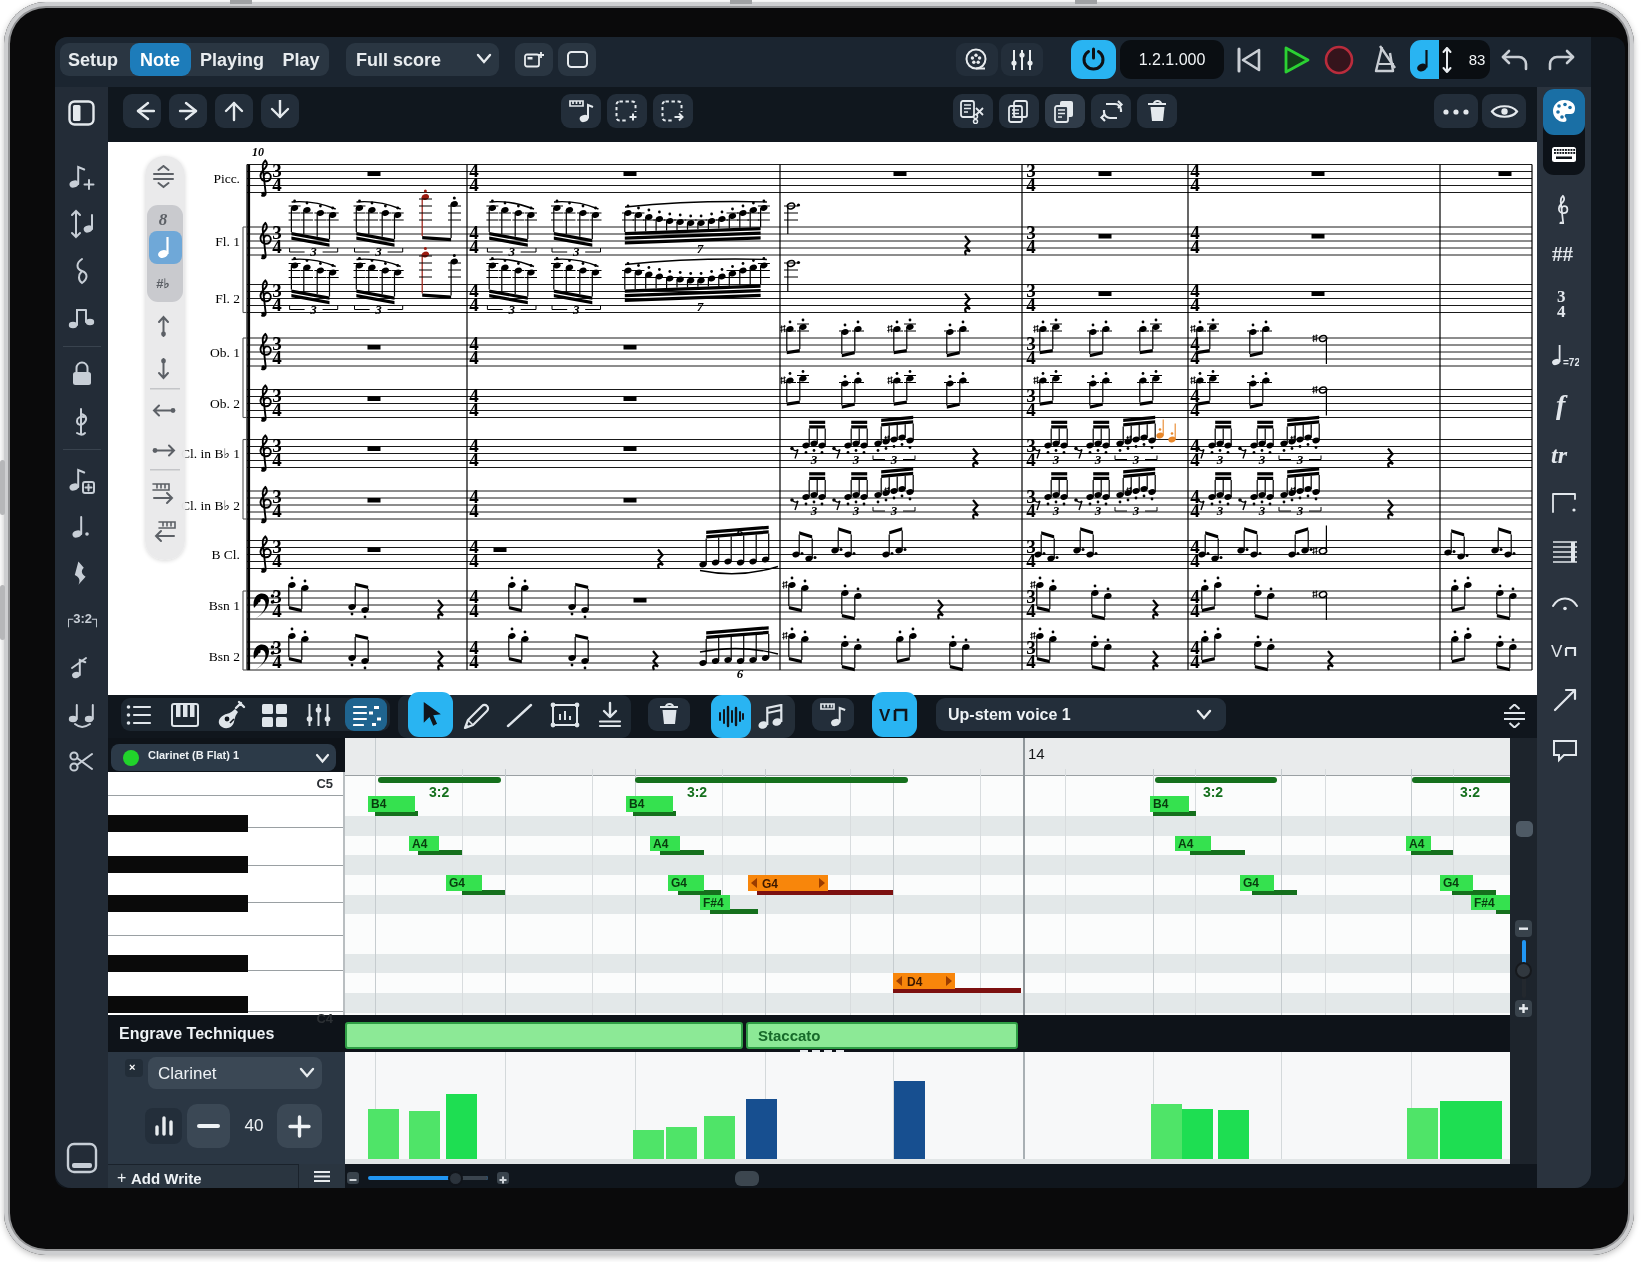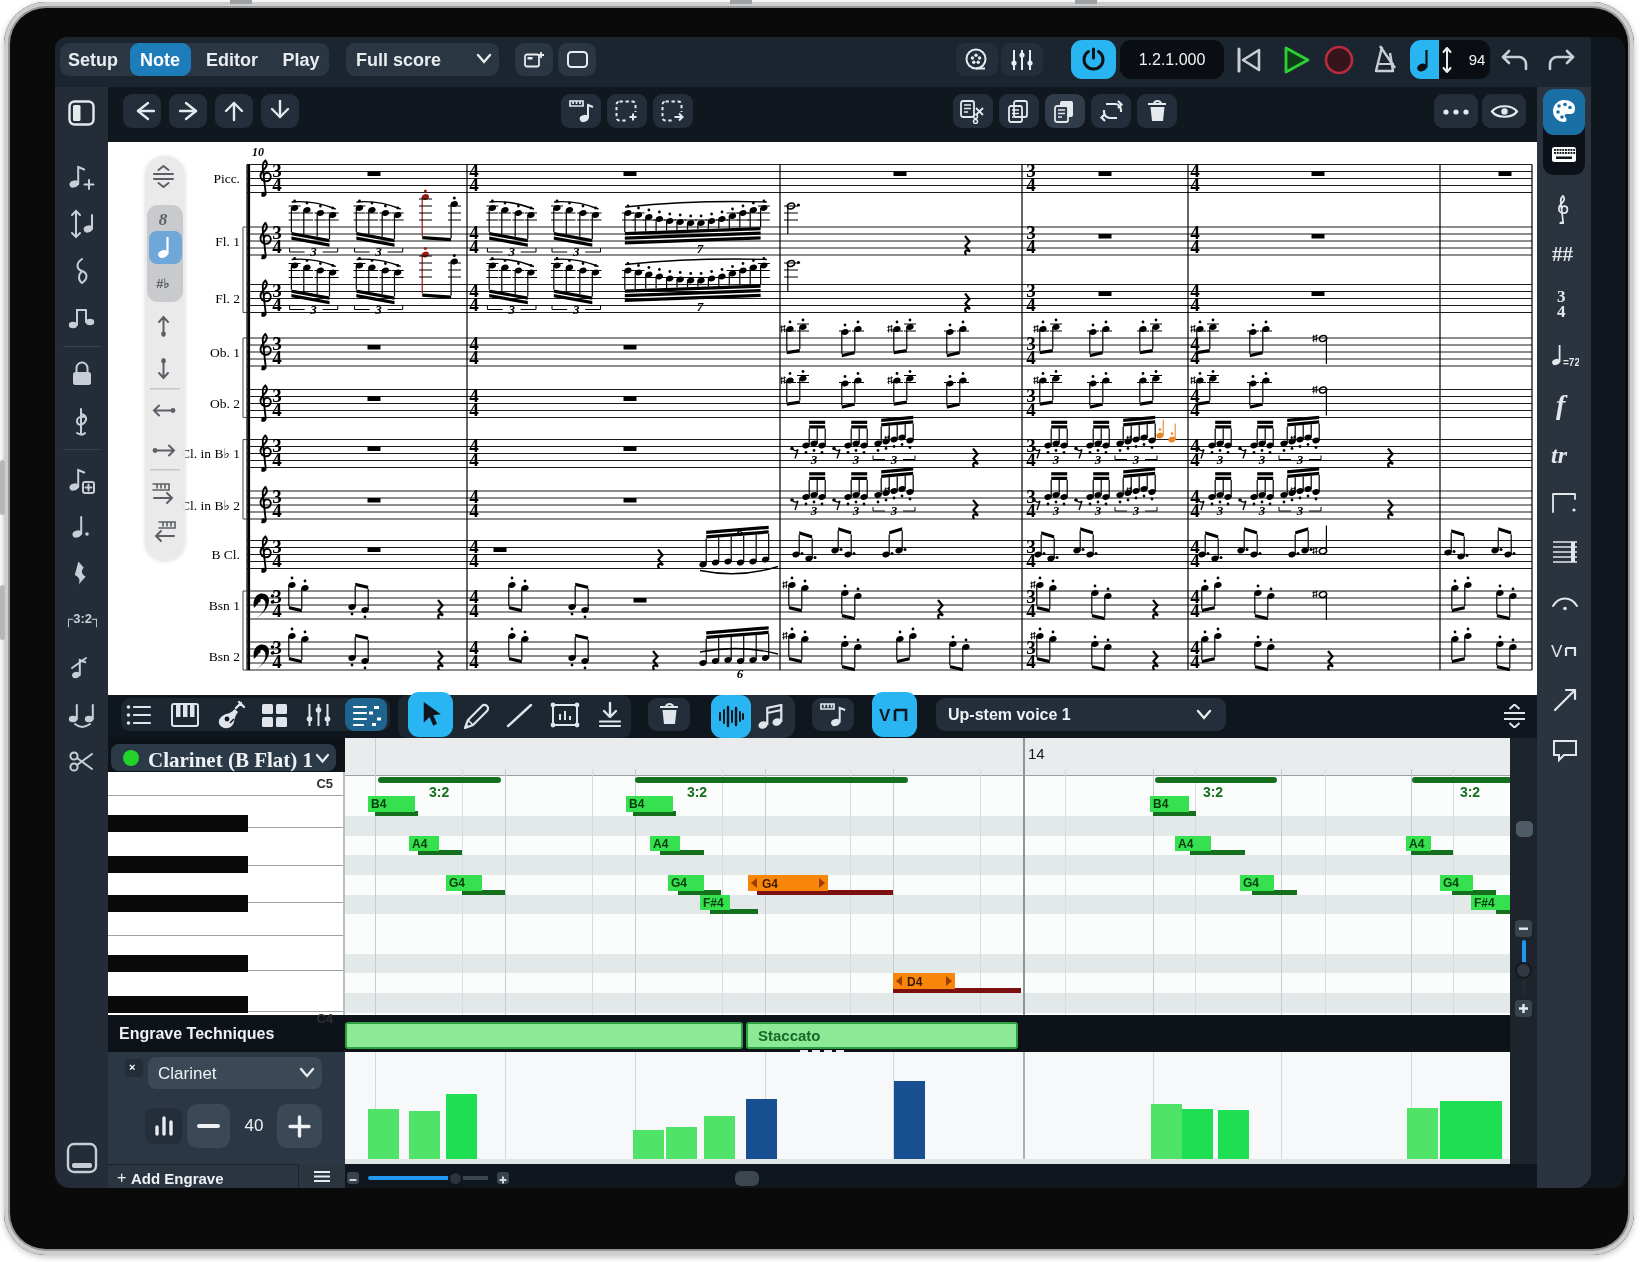--- a/index.html
+++ b/index.html
@@ -14,21 +14,21 @@
 <div style="position:absolute;left:0;top:585px;width:5px;height:55px;background:#b6b7b9;border-radius:3px"></div>
 <div style="position:absolute;left:230px;top:0;width:22px;height:4px;background:#9fa1a3"></div>
 <div style="position:absolute;left:730px;top:0;width:22px;height:4px;background:#9fa1a3"></div>
 <div style="position:absolute;left:1075px;top:0;width:22px;height:4px;background:#9fa1a3"></div>
 <div id="screen">
 <div class="" style="left:0px;top:0px;width:1536px;height:50px;background:#1b2530;"></div>
 <div class="" style="left:5px;top:6px;width:269px;height:33px;background:#2a3642;border-radius:9px;"></div>
 <div class="" style="left:75px;top:6px;width:61px;height:33px;background:#1d7cba;border-radius:9px;"></div>
 <div style="position:absolute;left:38px;top:14px;font-family:'Liberation Sans',sans-serif;font-size:18px;font-weight:700;color:#e8ecef;white-space:nowrap;line-height:1;transform:translateX(-50%);">Setup</div>
 <div style="position:absolute;left:105px;top:14px;font-family:'Liberation Sans',sans-serif;font-size:18px;font-weight:700;color:#fff;white-space:nowrap;line-height:1;transform:translateX(-50%);">Note</div>
-<div style="position:absolute;left:177px;top:14px;font-family:'Liberation Sans',sans-serif;font-size:18px;font-weight:700;color:#e8ecef;white-space:nowrap;line-height:1;transform:translateX(-50%);">Editor</div>
+<div style="position:absolute;left:177px;top:14px;font-family:'Liberation Sans',sans-serif;font-size:18px;font-weight:700;color:#e8ecef;white-space:nowrap;line-height:1;transform:translateX(-50%);">Playing</div>
 <div style="position:absolute;left:246px;top:14px;font-family:'Liberation Sans',sans-serif;font-size:18px;font-weight:700;color:#e8ecef;white-space:nowrap;line-height:1;transform:translateX(-50%);">Play</div>
 <div class="" style="left:291px;top:6px;width:153px;height:33px;background:#2a3642;border-radius:9px;"></div>
 <div style="position:absolute;left:301px;top:14px;font-family:'Liberation Sans',sans-serif;font-size:18px;font-weight:700;color:#e8ecef;white-space:nowrap;line-height:1;">Full score</div>
 <svg style="position:absolute;left:421px;top:16px;" width="16" height="12" viewBox="0 0 16 12">
         <path d="M2 2 L8 9 L14 2" stroke="#e8ecef" stroke-width="2.4" fill="none" stroke-linecap="round"></path>
       </svg>
 <div class="" style="left:460px;top:6px;width:38px;height:33px;background:#2a3642;border-radius:9px;"></div>
 <svg style="position:absolute;left:469px;top:14px;" width="21" height="17" viewBox="0 0 21 17">
         <rect x="1" y="3.5" width="14" height="12" rx="2" fill="none" stroke="#e8ecef" stroke-width="1.8"></rect>
         <rect x="3.5" y="6" width="5" height="2.5" fill="#e8ecef"></rect>
@@ -79,21 +79,21 @@
       </svg>
 <div class="" style="left:1382px;top:3px;width:53px;height:39px;background:#0a0e12;border-radius:0 11px 11px 0;"></div>
 <div class="" style="left:1355px;top:3px;width:29px;height:39px;background:#29b4f2;border-radius:11px 0 0 11px;"></div>
 <svg style="position:absolute;left:1361px;top:10px;" width="17" height="26" viewBox="0 0 17 26">
         <ellipse cx="6" cy="20.5" rx="5" ry="3.8" fill="#0e1116" transform="rotate(-20 6 20.5)"></ellipse>
         <path d="M10.5 20.5 V3" stroke="#0e1116" stroke-width="2.2"></path>
       </svg>
 <svg style="position:absolute;left:1386px;top:9px;" width="12" height="28" viewBox="0 0 12 28">
         <path d="M6 2 v24 M2.5 6 L6 2 L9.5 6 M2.5 22 L6 26 L9.5 22" stroke="#e8ecef" stroke-width="2" fill="none" stroke-linecap="round" stroke-linejoin="round"></path>
       </svg>
-<div style="position:absolute;left:1422px;top:15px;font-family:'Liberation Sans',sans-serif;font-size:15px;font-weight:400;color:#f2f5f7;white-space:nowrap;line-height:1;transform:translateX(-50%);">94</div>
+<div style="position:absolute;left:1422px;top:15px;font-family:'Liberation Sans',sans-serif;font-size:15px;font-weight:400;color:#f2f5f7;white-space:nowrap;line-height:1;transform:translateX(-50%);">83</div>
 <svg style="position:absolute;left:1444px;top:11px;" width="32" height="24" viewBox="0 0 32 24">
         <path d="M10 3 L4 9 L10 15" fill="none" stroke="#c9ced4" stroke-width="2.6" stroke-linecap="round" stroke-linejoin="round"></path>
         <path d="M4 9 h16 a7 7 0 0 1 7 7 v5" fill="none" stroke="#c9ced4" stroke-width="2.6" stroke-linecap="round"></path>
       </svg>
 <svg style="position:absolute;left:1490px;top:11px;" width="32" height="24" viewBox="0 0 32 24">
         <path d="M22 3 L28 9 L22 15" fill="none" stroke="#c9ced4" stroke-width="2.6" stroke-linecap="round" stroke-linejoin="round"></path>
         <path d="M28 9 h-16 a7 7 0 0 0 -7 7 v5" fill="none" stroke="#c9ced4" stroke-width="2.6" stroke-linecap="round"></path>
       </svg>
 <div class="" style="left:0px;top:50px;width:1536px;height:55px;background:#10171e;"></div>
 <div class="" style="left:0px;top:50px;width:53px;height:55px;background:#232c37;"></div>
@@ -1969,21 +1969,21 @@
         <path d="M2 2 L8 9 L14 2" stroke="#e8ecef" stroke-width="2.4" fill="none" stroke-linecap="round"></path>
       </svg>
 <svg style="position:absolute;left:1445px;top:667px;" width="29" height="24" viewBox="0 0 29 24">
         <path d="M4 9 h21 M4 15 h21" stroke="#dfe5ea" stroke-width="2"></path>
         <path d="M9.5 5 L14.5 0.5 L19.5 5 M9.5 19 L14.5 23.5 L19.5 19" stroke="#dfe5ea" stroke-width="2" fill="none"></path>
       </svg>
 <div class="" style="left:53px;top:701px;width:237px;height:34px;background:#0e1319;"></div>
 <div class="" style="left:53px;top:978px;width:237px;height:37px;background:#0e1319;"></div>
 <div class="" style="left:55.5px;top:707px;width:225px;height:27px;background:#2c3a48;border-radius:8px;"></div>
 <div style="position:absolute;left:68px;top:713px;width:16px;height:16px;border-radius:50%;background:#21d32b"></div>
-<div style="position:absolute;left:93px;top:713px;font-family:Liberation Serif, serif;font-size:21px;font-weight:700;color:#eef2f5;white-space:nowrap;line-height:1;">Clarinet (B Flat) 1</div>
+<div style="position:absolute;left:93px;top:713px;font-family:Liberation Sans, sans-serif;font-size:11px;font-weight:700;color:#eef2f5;white-space:nowrap;line-height:1;">Clarinet (B Flat) 1</div>
 <svg style="position:absolute;left:260px;top:716px;" width="15" height="11" viewBox="0 0 15 11">
         <path d="M2 2 L7.5 8.5 L13 2" stroke="#e8ecef" stroke-width="2.2" fill="none" stroke-linecap="round"></path>
       </svg>
 <div style="position:absolute;left:64px;top:989px;font-family:'Liberation Sans',sans-serif;font-size:16px;font-weight:700;color:#eef2f5;white-space:nowrap;line-height:1;">Engrave Techniques</div>
 <div class="" style="left:53px;top:735px;width:237px;height:243px;background:#fff;"></div>
 <div class="" style="left:53px;top:778px;width:140px;height:17px;background:#0a0a0a;"></div>
 <div class="" style="left:53px;top:819px;width:140px;height:17px;background:#0a0a0a;"></div>
 <div class="" style="left:53px;top:858px;width:140px;height:17px;background:#0a0a0a;"></div>
 <div class="" style="left:53px;top:918px;width:140px;height:17px;background:#0a0a0a;"></div>
 <div class="" style="left:53px;top:959px;width:140px;height:17px;background:#0a0a0a;"></div>
@@ -2160,21 +2160,21 @@
         </svg></div>
 <div class="" style="left:1467px;top:903px;width:4px;height:26px;background:#2196f3;border-radius:2px;"></div>
 <div class="" style="left:1467px;top:929px;width:4px;height:32px;background:#23282e;border-radius:2px;"></div>
 <div style="position:absolute;left:1460px;top:925px;width:17px;height:17px;border-radius:50%;background:#31383f;border:2px solid #16191d;box-sizing:border-box"></div>
 <div class="" style="left:1460px;top:963px;width:17px;height:17px;background:#39434c;border-radius:4px;"><svg width="17" height="17" viewBox="0 0 17 17">
           <path d="M8.5 4 v9 M4 8.5 h9" stroke="#e8ecef" stroke-width="2.4"></path>
         </svg></div>
 <div class="" style="left:53px;top:1127px;width:237px;height:25px;background:#2a3540;border-top:1px solid #1a222b;box-sizing:border-box;"></div>
 <div class="" style="left:243px;top:1127px;width:47px;height:25px;background:#2a3540;border-left:1px solid #1a222b;box-sizing:border-box;"></div>
 <div style="position:absolute;left:62px;top:1133px;font-family:'Liberation Sans',sans-serif;font-size:16px;font-weight:400;color:#eef2f5;white-space:nowrap;line-height:1;">+</div>
-<div style="position:absolute;left:76px;top:1134px;font-family:'Liberation Sans',sans-serif;font-size:15px;font-weight:700;color:#eef2f5;white-space:nowrap;line-height:1;">Add Engrave</div>
+<div style="position:absolute;left:76px;top:1134px;font-family:'Liberation Sans',sans-serif;font-size:15px;font-weight:700;color:#eef2f5;white-space:nowrap;line-height:1;">Add Write</div>
 <svg style="position:absolute;left:258px;top:1133px;" width="18" height="13" viewBox="0 0 18 13">
         <path d="M1 2 h16 M1 6.5 h16 M1 11 h16" stroke="#e8ecef" stroke-width="2"></path>
       </svg>
 <div class="" style="left:290px;top:1127px;width:1192px;height:25px;background:#10161d;"></div>
 <div class="" style="left:292px;top:1135px;width:12px;height:12px;background:#39434c;border-radius:3px;"><svg width="12" height="12" viewBox="0 0 12 12">
           <rect x="2.5" y="5" width="7" height="2" fill="#cfd5da"></rect>
         </svg></div>
 <div class="" style="left:313px;top:1139px;width:120px;height:4px;background:#2196f3;border-radius:2px;"></div>
 <div class="" style="left:400px;top:1139px;width:33px;height:4px;background:#3a444e;border-radius:2px;"></div>
 <div style="position:absolute;left:393px;top:1134px;width:15px;height:15px;border-radius:50%;background:#2b333c;border:2px solid #10141a;box-sizing:border-box"></div>

